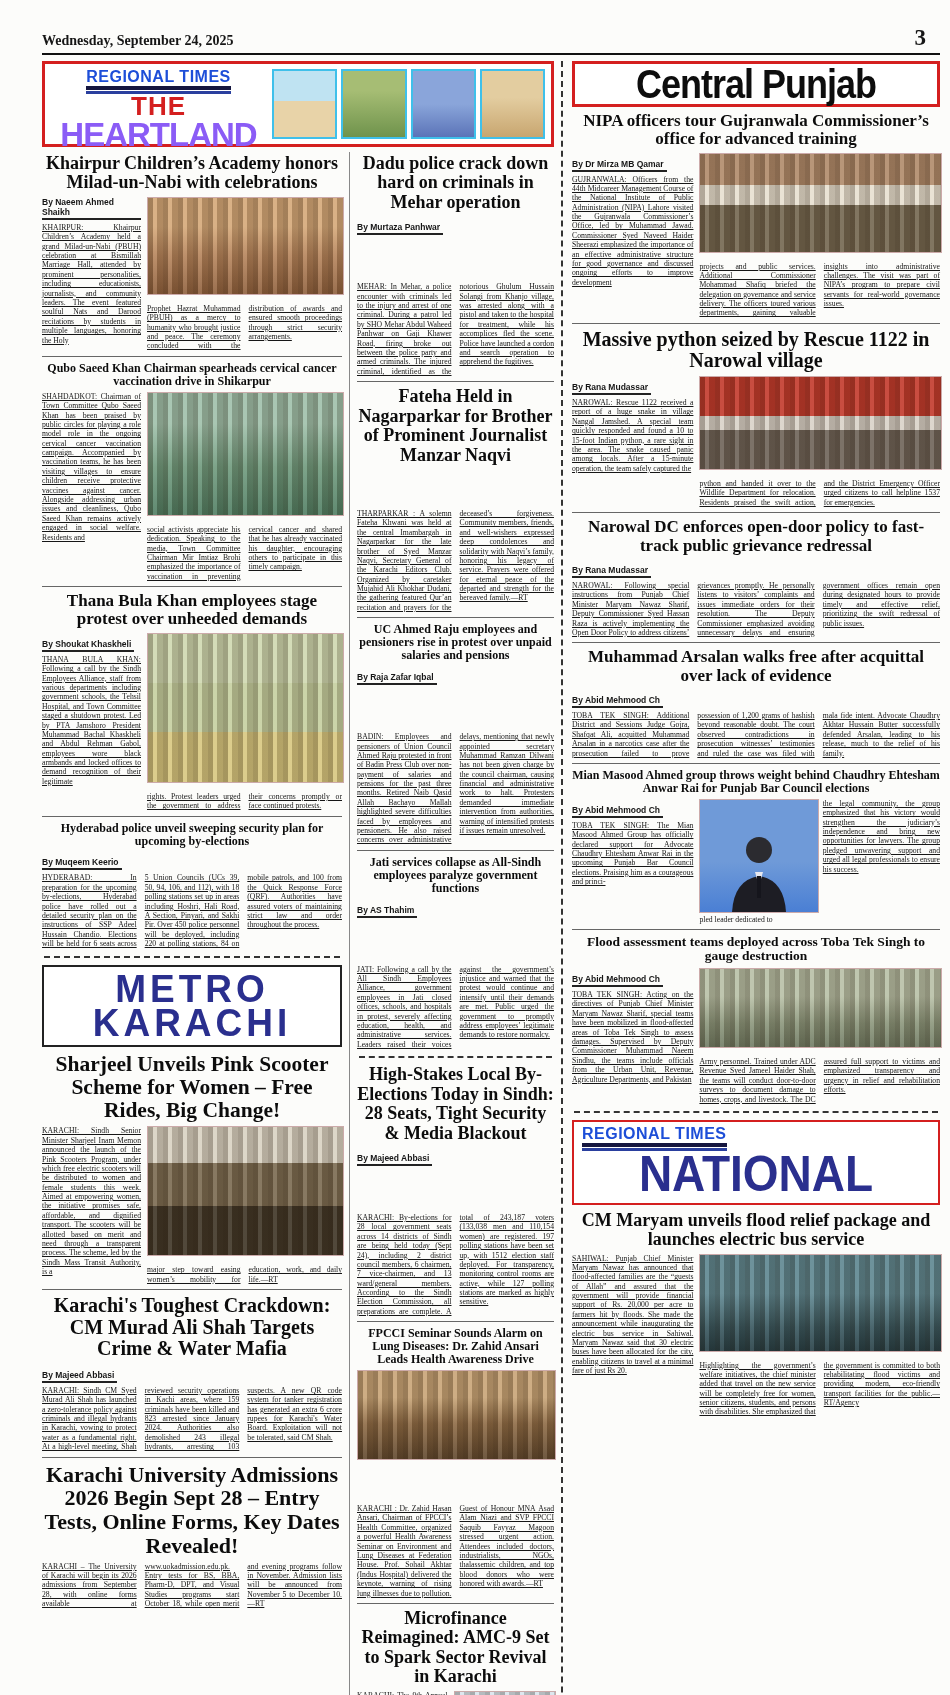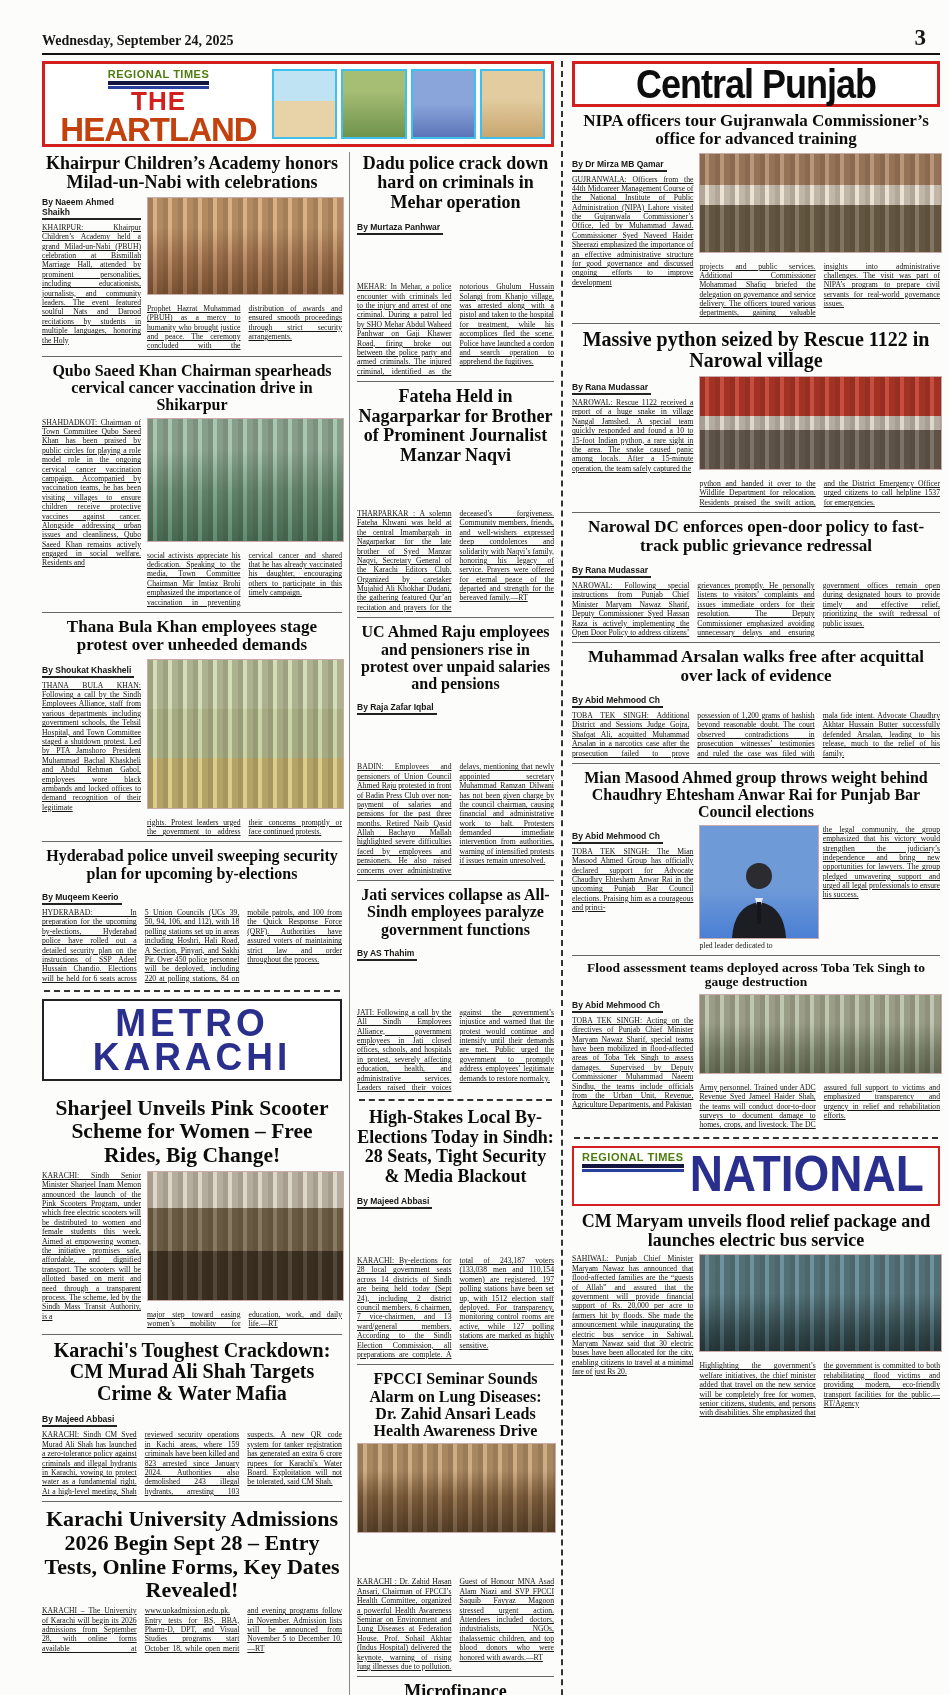--- a/index.html
+++ b/index.html
@@ -10,39 +10,39 @@
   .date{font-weight:bold;font-size:14px;}
   .pagenum{font-weight:bold;font-size:23px;line-height:1;}
   .toprule{border-top:2px solid #111;margin:4px 0 6px 0;}
   .main{display:flex;align-items:stretch;}
   .left-group{width:512px;flex:0 0 512px;}
   .right-group{flex:1;border-left:2px dashed #333;margin-left:7px;padding-left:9px;min-width:0;}
   
   .masthead{border:3px solid #d41f1f;background:#fff;display:flex;gap:6px;padding:5px 6px;height:86px;box-sizing:border-box;}
   .mast-left{width:215px;text-align:center;display:flex;flex-direction:column;align-items:center;justify-content:flex-start;}
   .rt-logo{display:inline-block;text-align:center;line-height:1;}
-  .rt-name{font-family:"Liberation Sans",sans-serif;font-weight:900;color:#4d7c0f;font-size:11px;letter-spacing:0.5px;display:block;}
+  .rt-name{font-family:"Liberation Sans",sans-serif;font-weight:900;color:#1d4ed8;font-size:16px;letter-spacing:0.5px;display:block;}
   .rt-black{display:block;height:4px;background:#15163f;margin-top:1px;}
   .rt-blue{display:block;height:3px;background:#2a3f9e;margin-top:1px;}
   .mast-the{font-family:"Liberation Sans",sans-serif;font-weight:900;color:#d41f1f;font-size:26px;line-height:0.95;letter-spacing:1px;}
-  .mast-heart{font-family:"Liberation Sans",sans-serif;font-weight:900;color:#c2410c;font-size:33px;line-height:0.95;letter-spacing:-1px;}
+  .mast-heart{font-family:"Liberation Sans",sans-serif;font-weight:900;color:#8b5cf6;font-size:33px;line-height:0.95;letter-spacing:-1px;}
   .mast-thumbs{flex:1;display:flex;gap:4px;}
   .thumb{flex:1;border:2px solid #3fc0ea;}
   .t1{background:linear-gradient(180deg,#bfe3f2 0 45%,#e8d3a8 45% 100%);}
   .t2{background:linear-gradient(180deg,#a6bd74 0 30%,#6f934c 100%);}
   .t3{background:linear-gradient(180deg,#8aa5da 0 50%,#5b74b8 100%);}
   .t4{background:linear-gradient(180deg,#e3cda0 0 40%,#c8a670 100%);}
   
   .columns{display:flex;margin-top:5px;}
   .col-left{width:300px;flex:0 0 300px;padding-right:7px;}
   .col-mid{flex:1;border-left:1px solid #888;padding-left:7px;min-width:0;}
   
   .article{margin:2px 0 4px 0;}
   .headline{font-weight:bold;text-align:center;margin:2px 0 4px 0;line-height:1.08;color:#0c0c0c;}
-  .h15{font-size:18px;} .h16{font-size:16px;} .h17{font-size:17px;}
+  .h15{font-size:18px;} .h16{font-size:12px;} .h17{font-size:17px;}
   .h20{font-size:20px;} .h21{font-size:21.5px;} .h22{font-size:22px;} .h13{font-size:13.5px;}
   .byline{font-family:"Liberation Sans",sans-serif;font-weight:bold;font-size:8.5px;
           border-bottom:2px solid #222;display:inline-block;padding:0 3px 1px 0;margin:0 0 3px 0;}
   .body{font-size:7.7px;line-height:1.22;text-align:justify;text-decoration:underline;}
   .cols-2{column-count:2;column-gap:8px;margin-top:44px;}
   .cols-3{column-count:3;column-gap:8px;}
   .split{display:flex;gap:6px;}
   .split .lead{width:33%;flex:0 0 33%;}
   .split .rightpart{flex:1;min-width:0;}
   .split .rest{margin-top:9px;}
@@ -56,21 +56,21 @@
   .ph-nipa{height:98px;background:linear-gradient(180deg,#b08a6a 0 32%,#e8e0d0 32% 52%,#73664f 52% 100%);}
   .ph-python{height:92px;background:linear-gradient(180deg,#c2392b 0 42%,#d9d2c8 42% 58%,#6d6257 58% 100%);}
   .ph-fpcci{height:88px;background:linear-gradient(180deg,#c8a476 0 30%,#8d6a44 60%,#5f462c 100%);}
   .ph-micro{height:118px;background:linear-gradient(180deg,#d8e4ec 0 40%,#a8bcc8 70%,#8fa8bb 100%);}
   .ph-flood{height:78px;background:linear-gradient(180deg,#b8c0a6 0 35%,#8a957a 70%,#6f7a62 100%);}
   .ph-bus{height:96px;background:linear-gradient(180deg,#5d8690 0 40%,#37565e 75%,#243d44 100%);}
   .ph-portrait{height:112px;background:linear-gradient(180deg,#6f9ad8 0 55%,#4a7fd4 100%);display:flex;align-items:flex-end;justify-content:center;}
   .div-solid{border-top:1px solid #666;margin:5px 0;}
   .div-dashed{border-top:2px dashed #333;margin:7px 2px;}
   
-  .metro-box{border:2px solid #222;background:#fff;text-align:center;padding:5px 2px;margin:4px 0 16px 0;}
+  .metro-box{border:2px solid #222;background:#fff;text-align:center;padding:5px 2px;margin:4px 0 6px 0;}
   .metro-line{font-family:"Liberation Sans",sans-serif;font-weight:900;color:#2a2f8e;font-size:37px;line-height:0.92;letter-spacing:4px;display:block;transform:scaleY(1.05);}
   .cp-box{border:3px solid #d41f1f;background:#fff;text-align:center;padding:1px 4px;margin-bottom:5px;}
   .cp-text{font-family:"Liberation Sans",sans-serif;font-weight:900;color:#0d0d0d;font-size:36px;line-height:1.05;display:inline-block;transform:scaleY(1.15);letter-spacing:-1px;}
   .nat-box{border:2.5px solid #d41f1f;background:#fff;padding:4px 8px 8px 8px;margin:6px 0;}
   .nat-text{font-family:"Liberation Sans",sans-serif;font-weight:900;color:#2a2f8e;font-size:46px;line-height:0.95;text-align:center;display:block;transform:scaleY(1.1);letter-spacing:0px;}
   .caption-line{font-size:7.7px;text-align:justify;margin-top:2px;}
   .mian-split{display:flex;gap:6px;}
   .mian-col{width:33%;flex:0 0 33%;}
   .mian-mid{flex:1;min-width:0;}
 </style>

